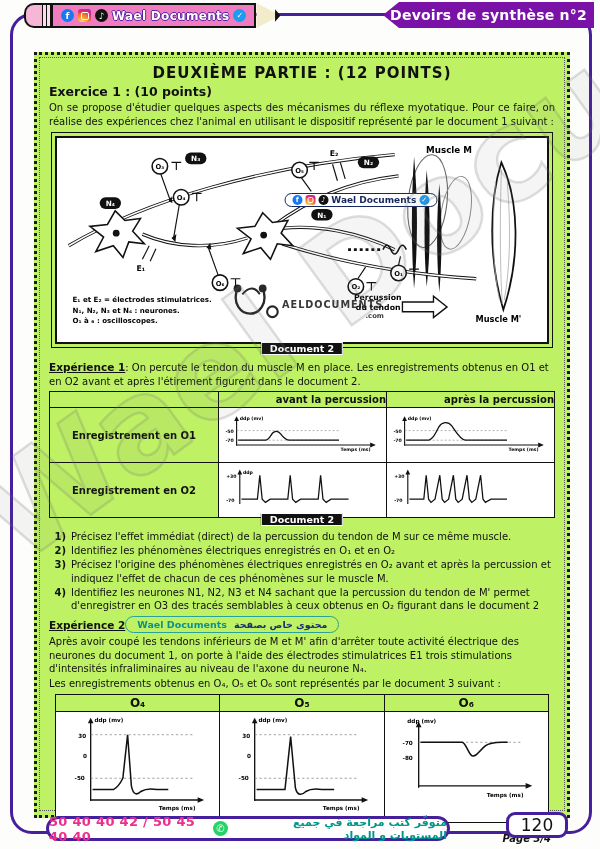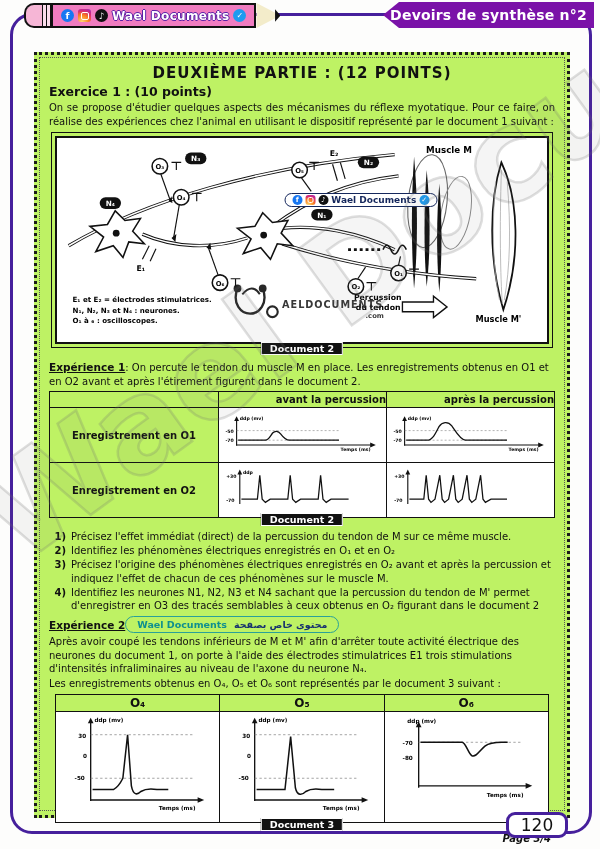--- a/index.html
+++ b/index.html
@@ -460,15 +460,20 @@
           </tr>
         </tbody>
           </table>
         <div class="doc-tab">Document 3</div>
       </div>
 
       <div class="page-label">Page 3/4</div>
     </div>
   </div>
 
+  <div class="footer-pill">
+    <span class="phones">50 40 40 42 / 50 45 40 40</span>
+    <span class="wa">✆</span>
+    <span class="ar-text" dir="rtl">متوفّر كتب مراجعة في جميع المستويات و المواد</span>
+  </div>
   <div class="page-number">120</div>
 
 </div>
 
 </body></html>

